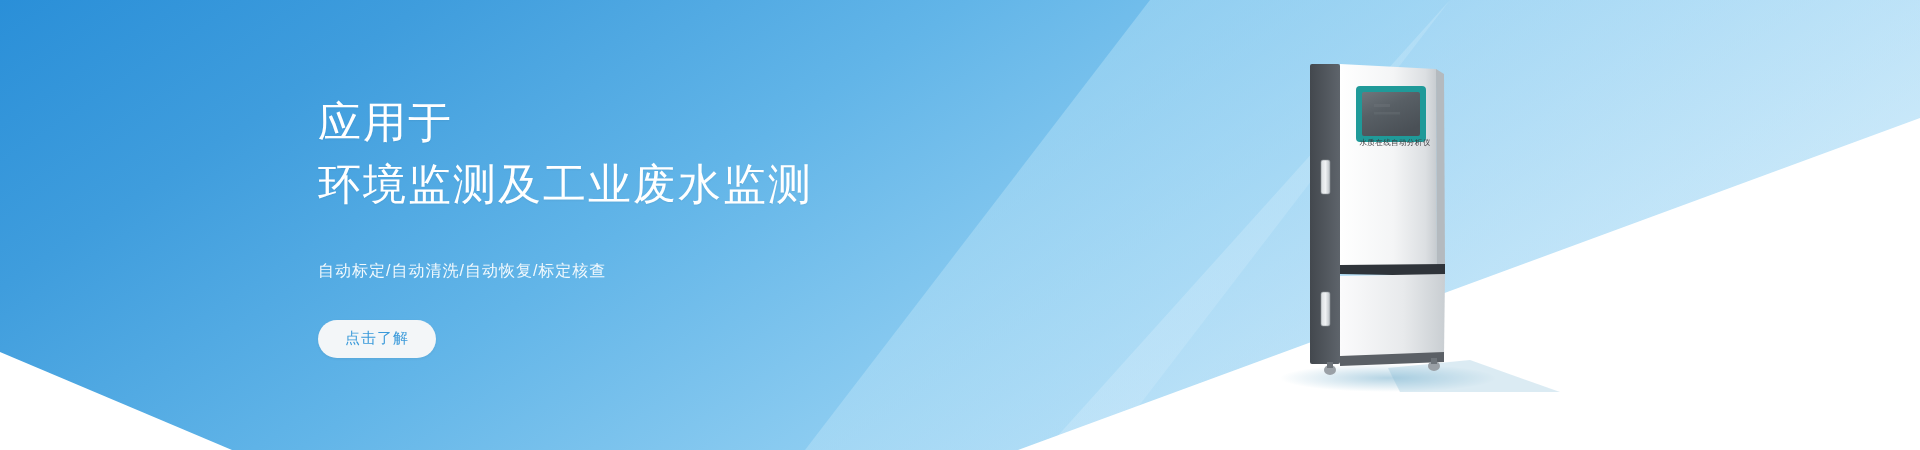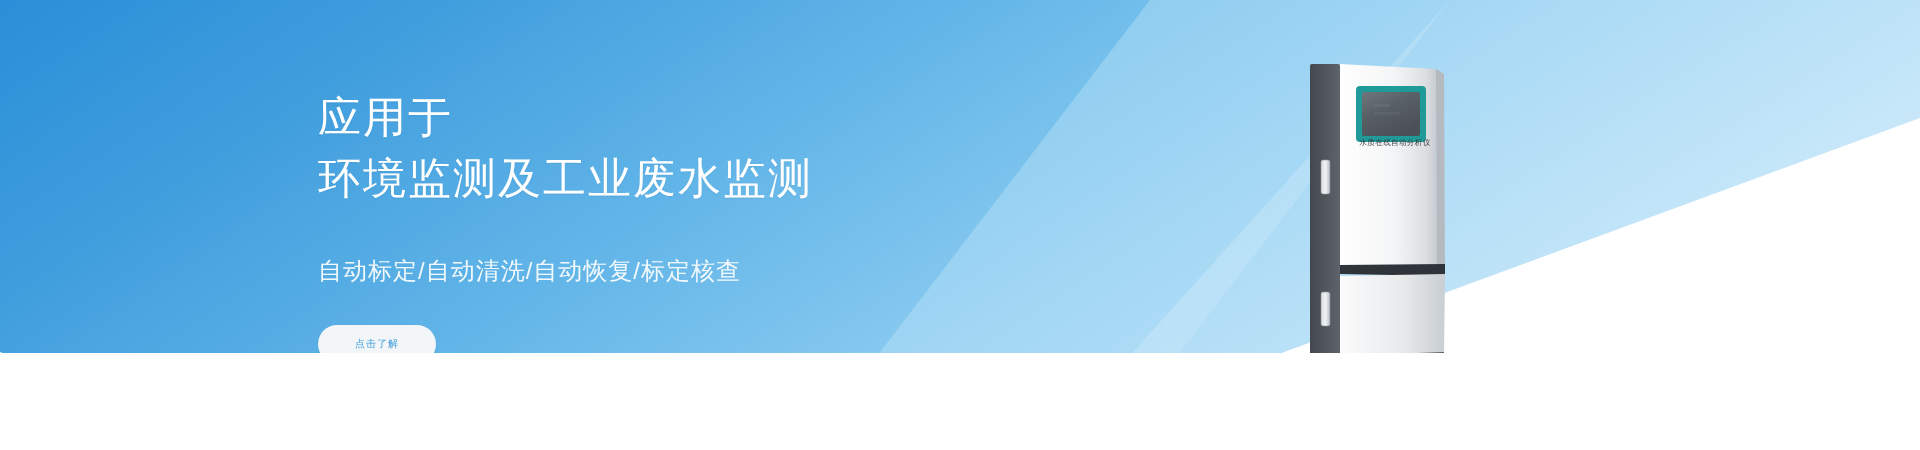--- a/index.html
+++ b/index.html
@@ -8,21 +8,21 @@
     padding: 0;
     background: #ffffff;
   }
   body {
     font-family: "Liberation Sans", "DejaVu Sans", sans-serif;
   }
 
   .banner {
     position: relative;
     width: 1920px;
-    height: 353px;
+    height: 450px;
     overflow: hidden;
     background: linear-gradient(100deg, #2a8fd8 0%, #3c9bdd 18%, #59b0e6 38%, #7cc4ee 58%, #9ed5f4 76%, #bfe4f8 100%);
   }
 
   
   .bg-layer {
     position: absolute;
     inset: 0;
     overflow: hidden;
   }
@@ -54,40 +54,40 @@
     margin: 0 0 0 0;
     text-shadow: 0 1px 2px rgba(0,0,0,0.05);
   }
   .headline .line {
     display: block;
     white-space: nowrap;
   }
 
   .subtitle {
     color: #f2f9fd;
-    font-size: 24px;
+    font-size: 16px;
     letter-spacing: 1px;
     margin-top: 46px;
     white-space: nowrap;
     font-weight: 400;
   }
 
   .cta-wrap {
     margin-top: 38px;
   }
   .cta-button {
     display: inline-flex;
     align-items: center;
     justify-content: center;
     width: 118px;
     height: 38px;
     border-radius: 19px;
     background: #f3f6f8;
     color: #3a9ada;
-    font-size: 10px;
+    font-size: 15px;
     letter-spacing: 1px;
     border: none;
     cursor: pointer;
     font-family: inherit;
     box-shadow: 0 1px 3px rgba(0,0,0,0.06);
   }
 
   
   .product {
     position: absolute;

